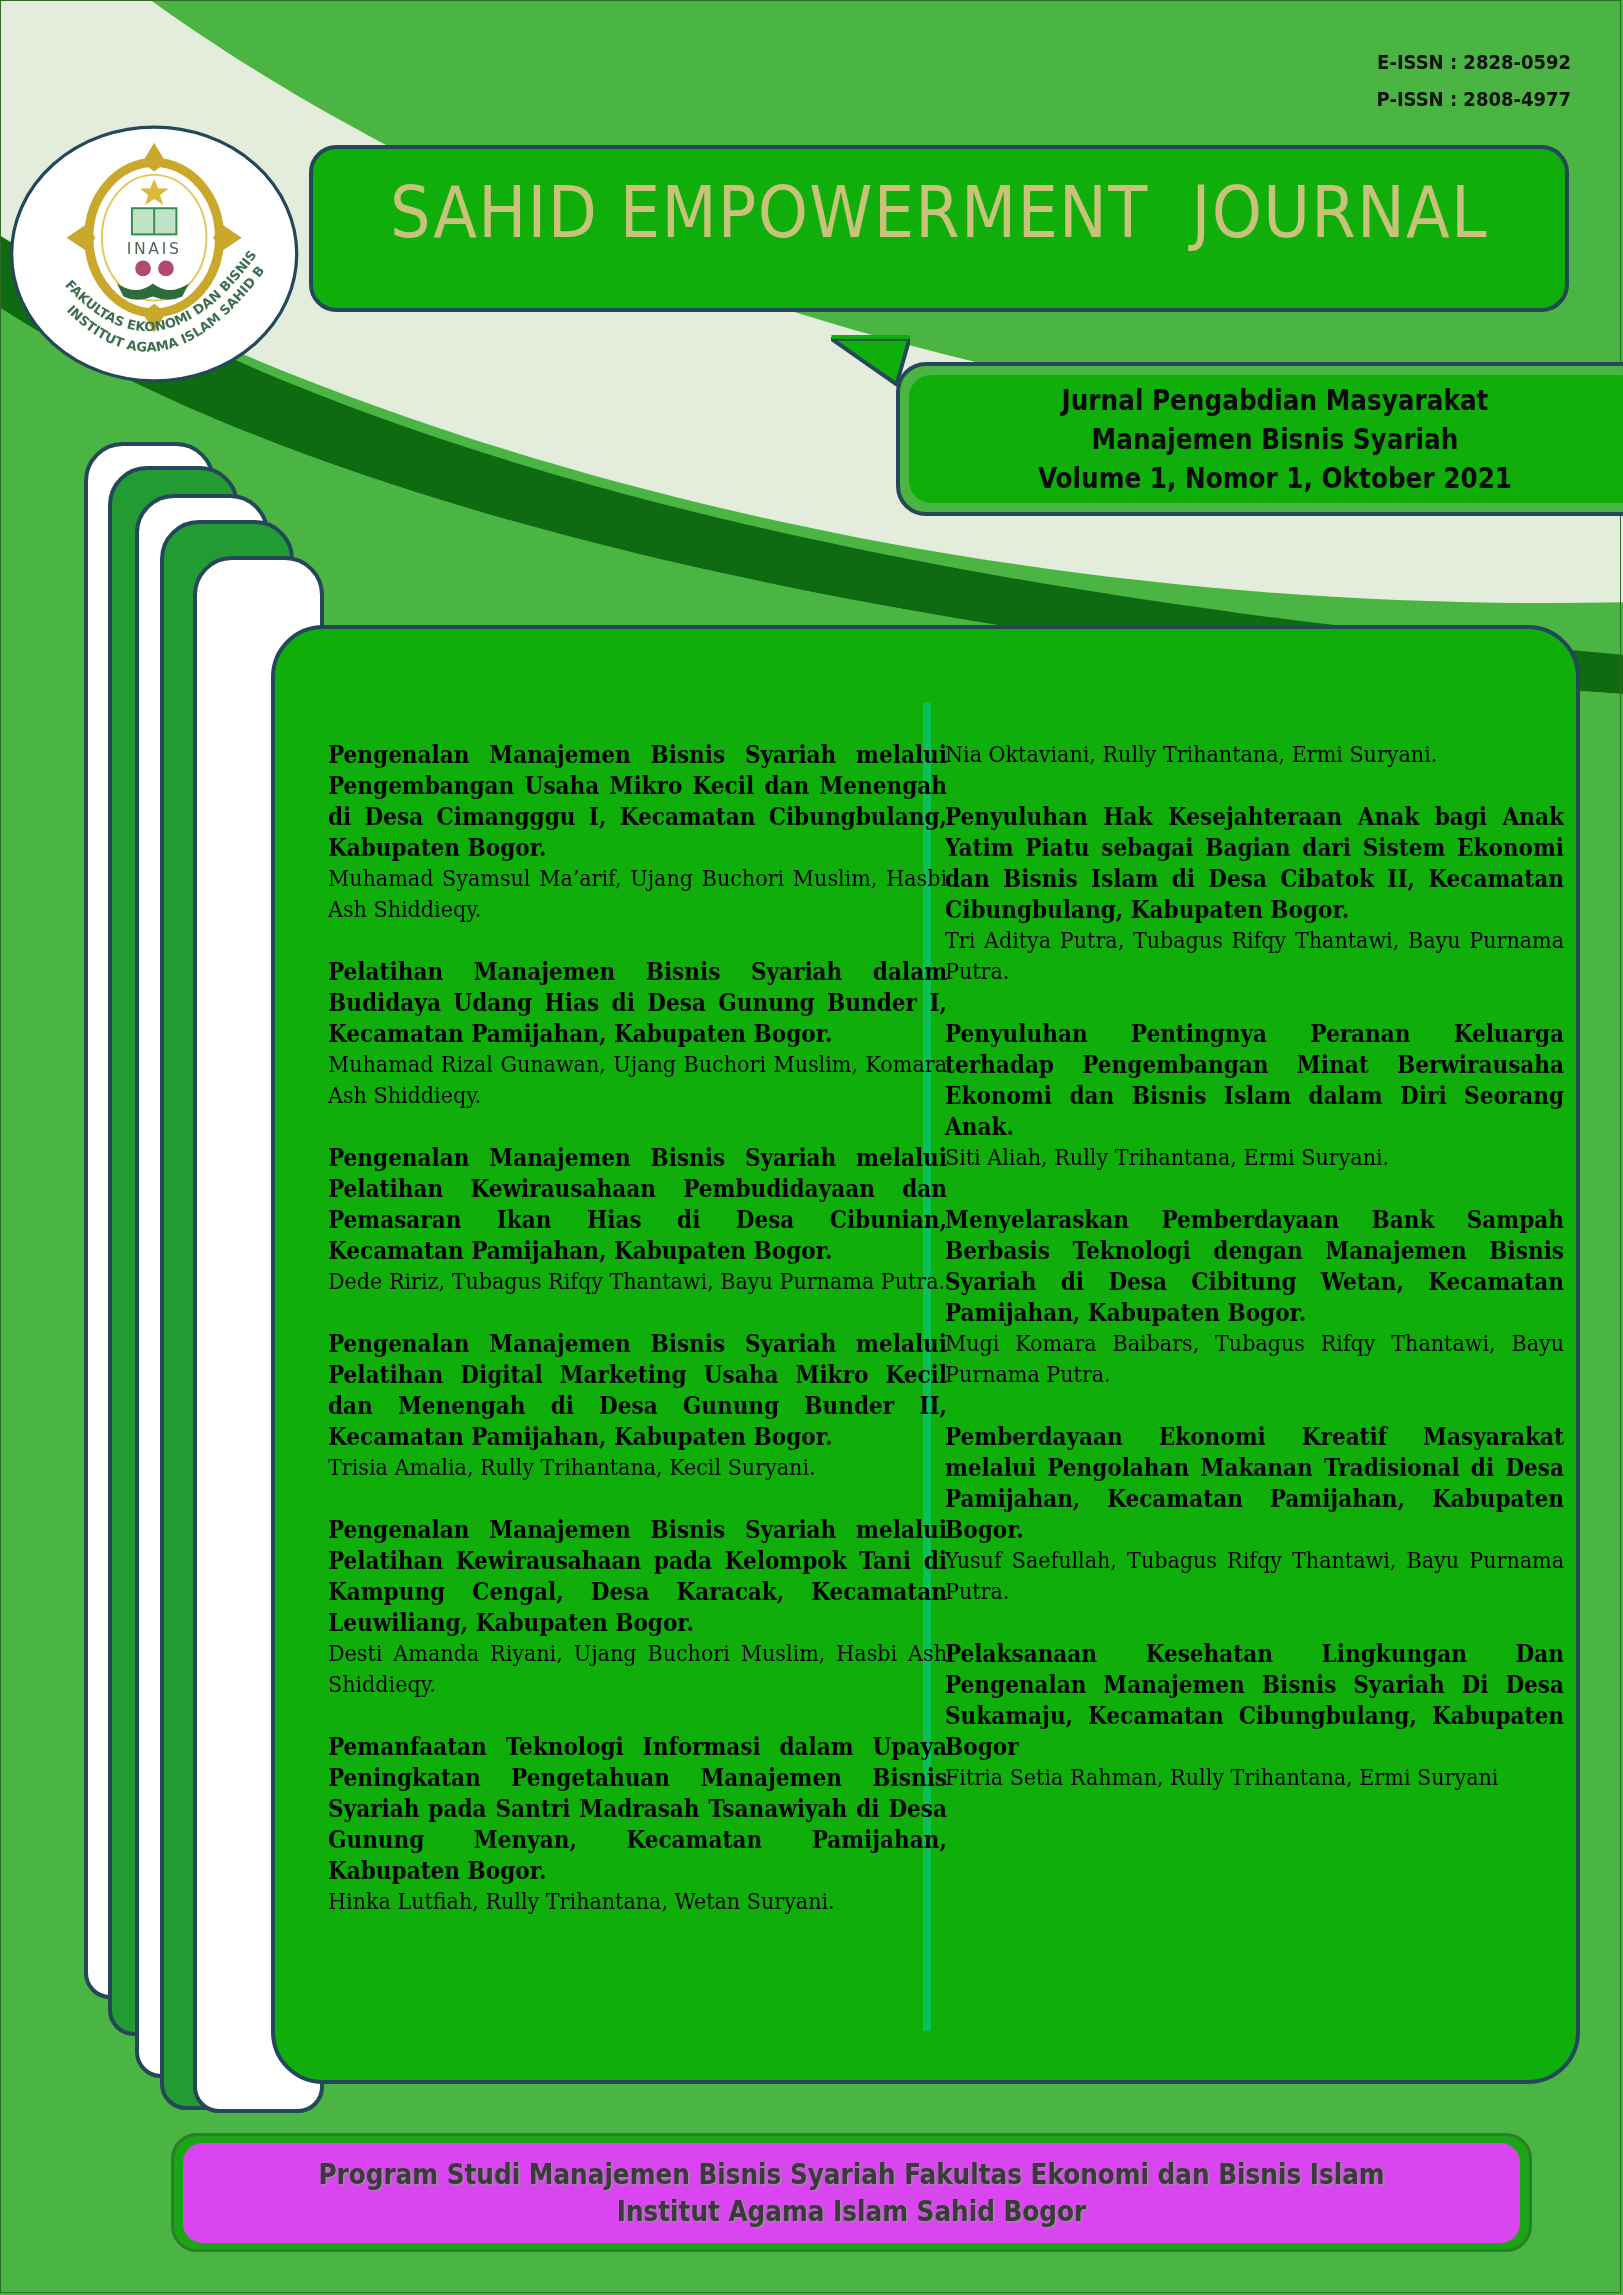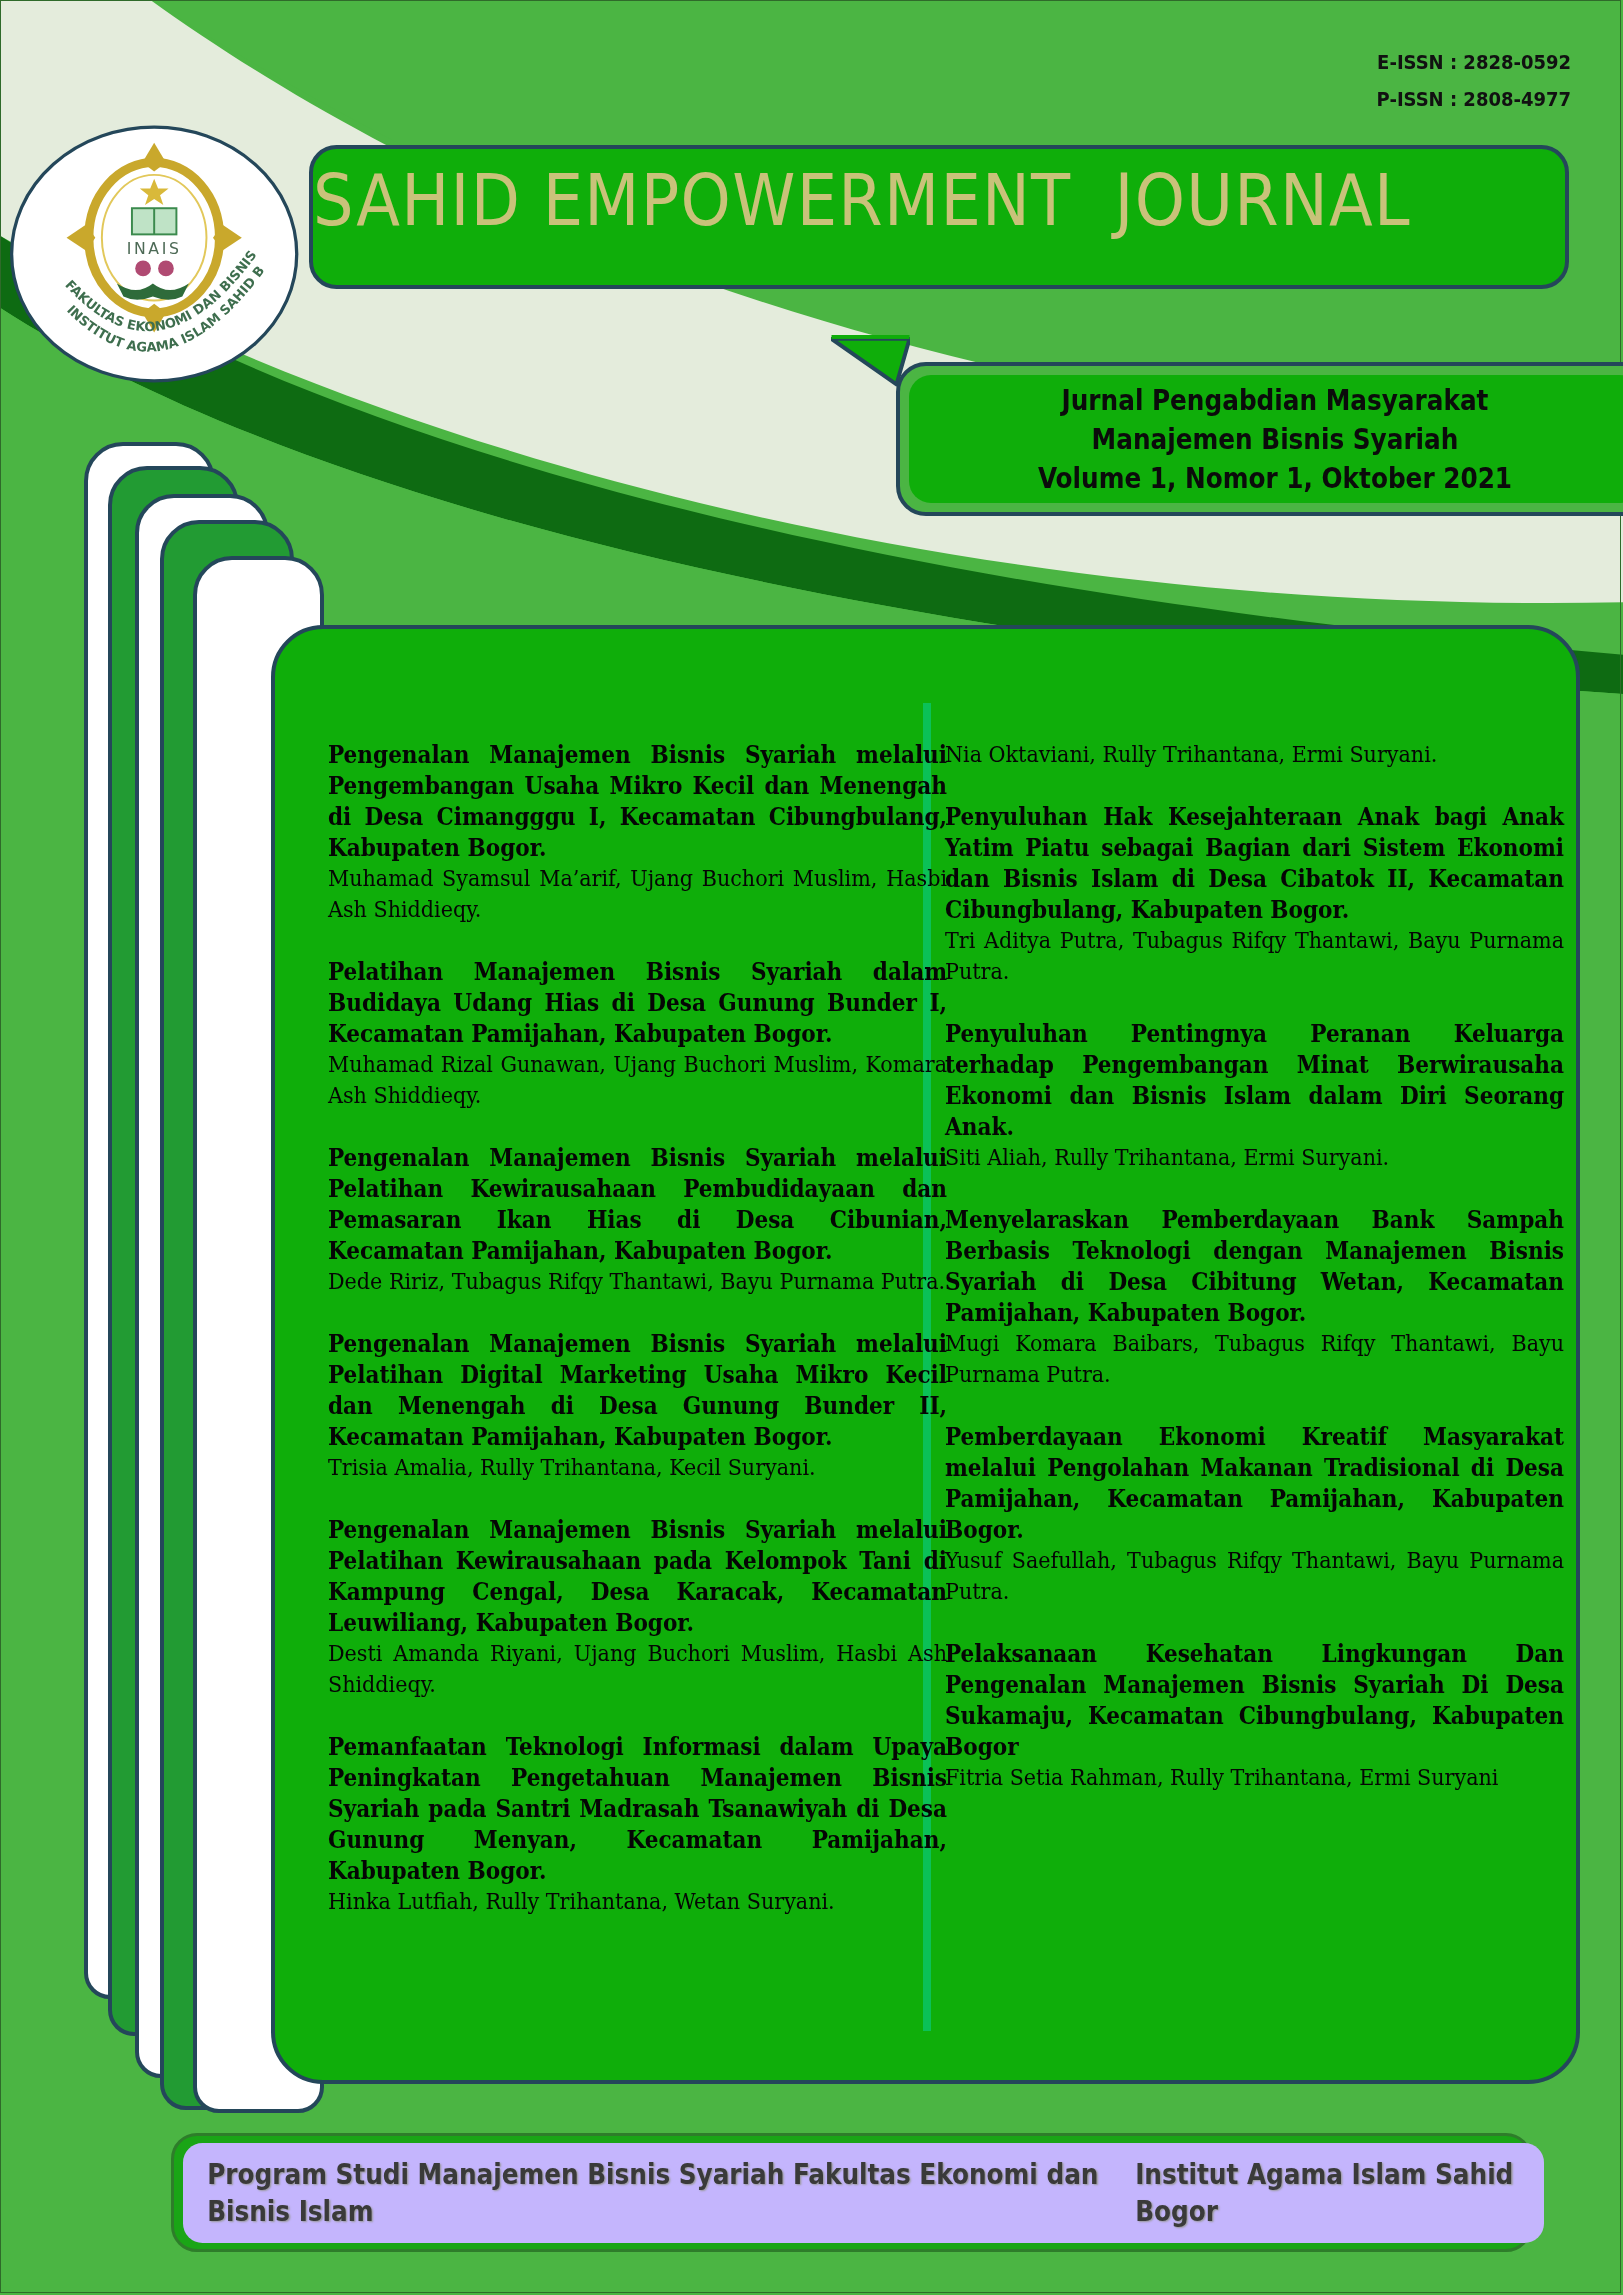--- a/index.html
+++ b/index.html
@@ -5,37 +5,37 @@
   html, body { margin: 0; padding: 0; }
   body {
     width: 1623px; height: 2295px; position: relative; overflow: hidden;
     background: #4bb543;
     font-family: "DejaVu Sans", sans-serif;
   }
   .page-frame { position:absolute; left:0; top:0; width:1621px; height:2293px; border:1.3px solid #2f6a2a; box-sizing:border-box; pointer-events:none; }
   .swoosh { position:absolute; left:0; top:0; width:1623px; height:982px; }
   .issn { position:absolute; right:52px; top:44px; text-align:right; font-family:"DejaVu Sans Condensed","DejaVu Sans",sans-serif; font-weight:bold; font-size:20px; line-height:37px; color:#111; font-stretch:condensed; }
   .logo { position:absolute; left:9.2px; top:123px; width:291px; height:262px; }
-  .title-bubble { position:absolute; left:309px; top:145px; width:1260px; height:144px; background:#0fae0a; border:4.6px solid #24475a; border-radius:27.5px; box-sizing:border-box; display:flex; align-items:center; }
+  .title-bubble { position:absolute; left:309px; top:145px; width:1260px; height:167px; background:#0fae0a; border:4.6px solid #24475a; border-radius:27.5px; box-sizing:border-box; display:flex; align-items:center; justify-content:center; }
   .title-text { font-family:"DejaVu Sans Condensed","DejaVu Sans",sans-serif; font-size:71px; color:#c9c27a; letter-spacing:1.3px; font-weight:normal; margin-top:-33px; white-space:pre; }
   .bubble-tail { position:absolute; left:831px; top:335px; width:79px; height:52px; }
   .sub-box { position:absolute; left:896px; top:362px; width:758px; height:154px; background:#4bb543; border:4.6px solid #24475a; border-radius:30px; box-sizing:border-box; padding:9.2px; }
   .sub-inner { width:100%; height:100%; background:#0fae0a; border-radius:22px; display:flex; flex-direction:column; align-items:center; justify-content:center; }
   .sub-inner div { font-family:"DejaVu Sans Condensed","DejaVu Sans",sans-serif; font-weight:bold; font-size:27.5px; line-height:39px; color:#0b0b0b; }
   .tab { position:absolute; border:4.6px solid #24475a; box-sizing:border-box; border-radius:39px 39px 26px 26px; }
   .main-panel { position:absolute; left:271px; top:625px; width:1309px; height:1459px; background:#0fae0a; border:4.6px solid #24475a; border-radius:52px; box-sizing:border-box; }
   .col { position:absolute; top:739px; width:619px; text-align:justify; font-family:"DejaVu Serif Condensed","DejaVu Serif",serif; color:#050505; }
   .col-left { left:285px;margin-left:43px; }
   .col-right { left:945px; }
   .entry { margin-bottom:31px; }
   .entry-title { font-weight:bold; font-size:24px; line-height:31px; text-align-last:left; }
   .entry-authors { font-size:23px; line-height:31px; text-align-last:left; }
   .divider { position:absolute; left:923px; top:703px; width:7.9px; height:1328px; background:#0bc157; }
   .footer-outer { position:absolute; left:171px; top:2133px; width:1361px; height:119px; background:#1aa516; border:3.9px solid #2e7d2a; border-radius:26px; box-sizing:border-box; padding:6.5px 9.2px; }
-  .footer-inner { width:100%; height:100%; background:#c4b5fd; border-radius:19.6px; display:flex; flex-direction:row; align-items:center; justify-content:center;padding-left:24px; }
+  .footer-inner { width:100%; height:100%; background:#d946ef; border-radius:19.6px; display:flex; flex-direction:column; align-items:center; justify-content:center; }
   .footer-inner div { font-family:"DejaVu Sans Condensed","DejaVu Sans",sans-serif; font-weight:bold; font-size:27.5px; line-height:37px; color:#3a3a3a; text-shadow:1.3px 1.3px 2px #999; }
 </style>
 </head>
 <body>
 
 <svg class="swoosh" viewBox="0 0 2481 1500" preserveAspectRatio="none">
   <path d="M0,0 L230,0 C700,300 1400,640 2481,780 L2481,1500 L0,1500 Z" fill="#4bb543"></path>
   <path d="M0,0 L230,0 C620,280 1300,620 2481,700 L2481,920 C1500,940 600,700 0,360 Z" fill="#e4ecdc"></path>
   <path d="M0,380 C500,700 1300,920 2481,1000 L2481,1500 L0,1500 Z" fill="#4bb543"></path>
   <path d="M0,360 C500,680 1300,900 2481,1000 L2481,1060 C1300,980 450,760 0,470 Z" fill="#0e6b12"></path>

